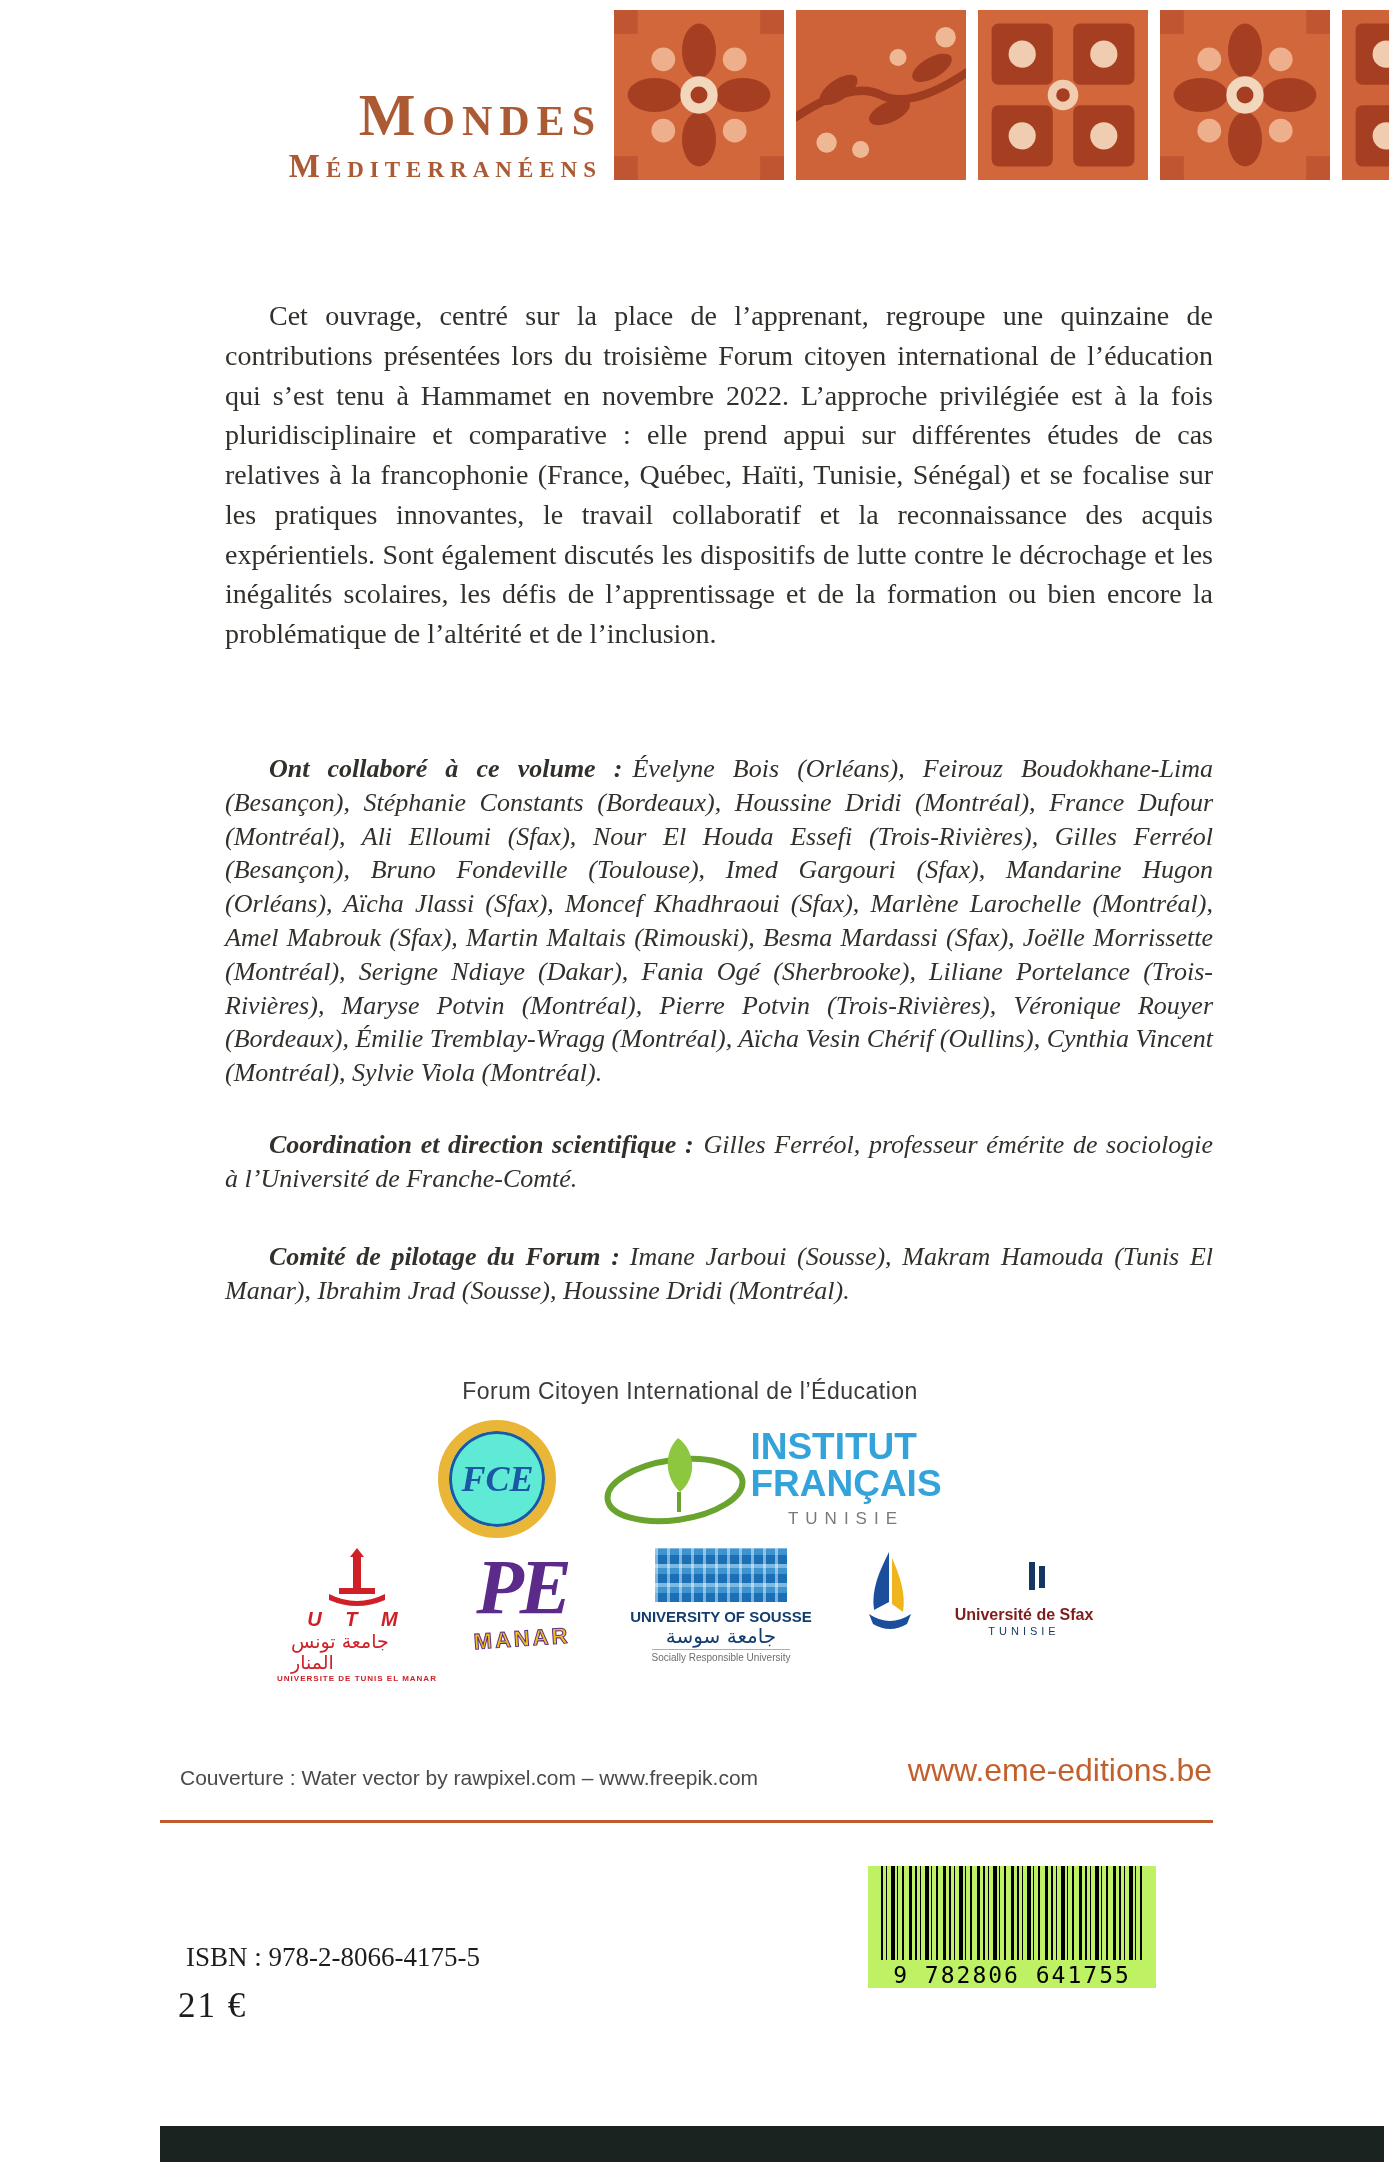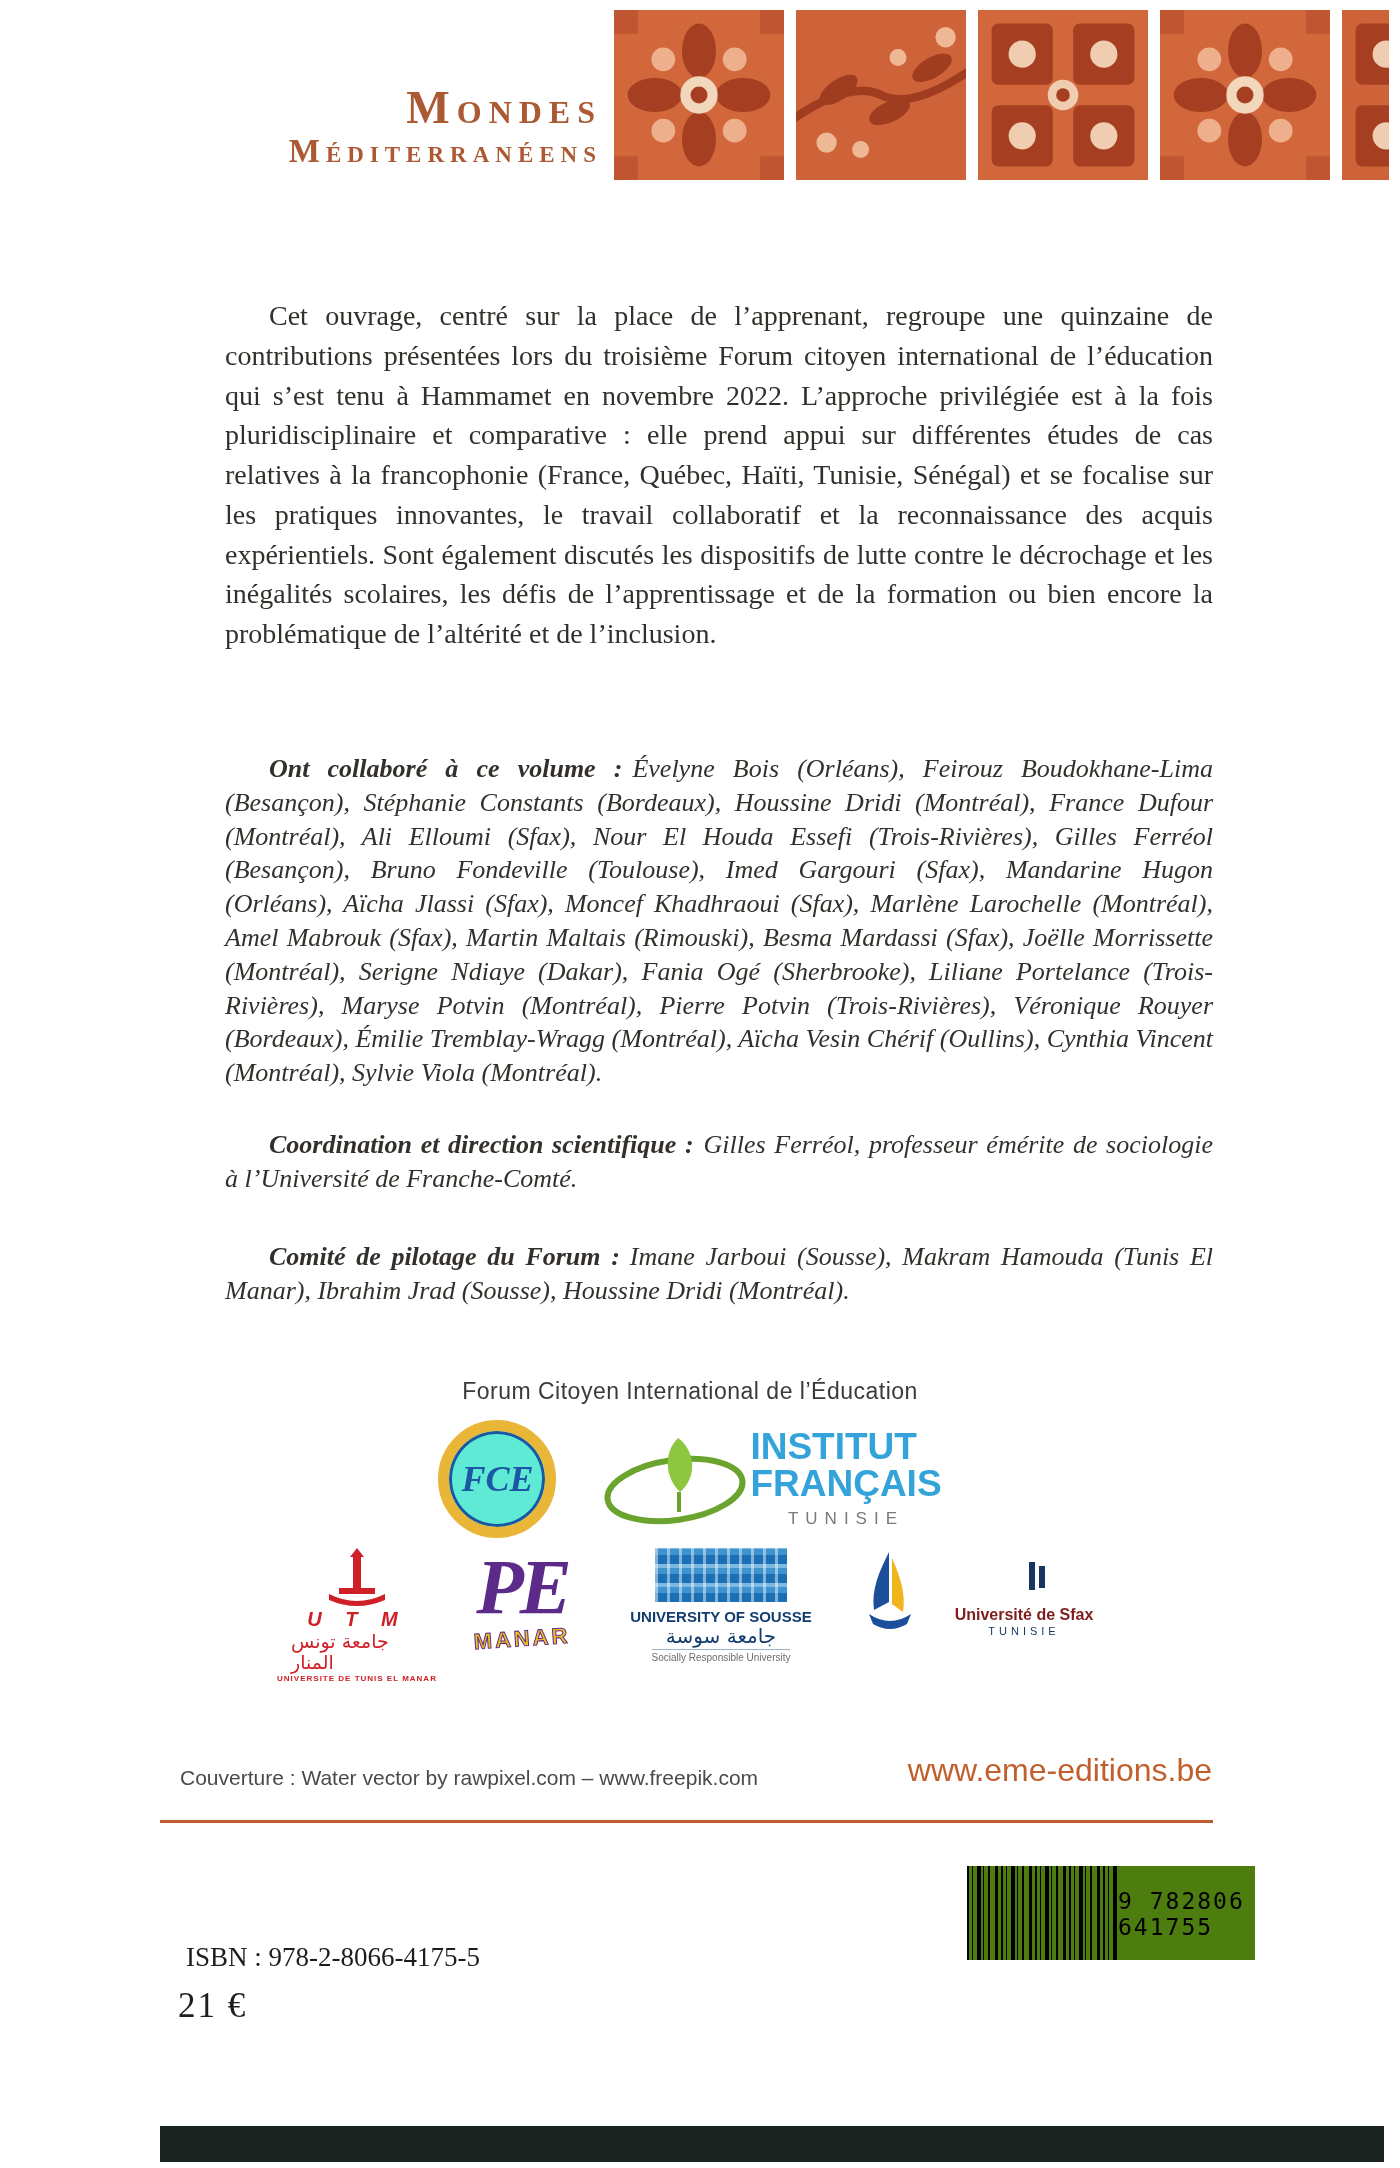--- a/index.html
+++ b/index.html
@@ -10,21 +10,21 @@
     font-family:"Liberation Serif", serif;
     color:#2e2a26;
     overflow:hidden;
   }
 
   
   .collection{
     position:absolute;left:210px;top:84px;width:392px;
     text-align:right;color:#ab5a34;line-height:1.05;
   }
-  .collection .c1{font-size:46px;font-variant:small-caps;letter-spacing:7px;font-weight:bold;text-align:right;}
+  .collection .c1{font-size:60px;font-variant:small-caps;letter-spacing:7px;font-weight:bold;text-align:right;}
   .collection .c2{font-size:33px;font-variant:small-caps;letter-spacing:6px;font-weight:bold;margin-top:2px;}
 
   .tiles{
     position:absolute;left:614px;top:10px;width:775px;height:172px;
     display:flex;gap:12px;overflow:hidden;
   }
   .tile{width:170px;height:170px;flex:0 0 auto;display:block;}
 
   
   .textblock{
@@ -106,22 +106,22 @@
     font-family:"Liberation Sans", sans-serif;font-size:21px;color:#4a4a4a;margin:0;
   }
   .website{
     position:absolute;left:700px;top:1752px;width:512px;text-align:right;
     font-family:"Liberation Sans", sans-serif;font-size:32px;color:#c2602d;margin:0;
   }
   .rule{
     position:absolute;left:160px;top:1820px;width:1053px;height:3px;background:#bd5c2d;
   }
   .barcode{
-    position:absolute;left:967px;top:1866px;width:288px;background:#4d7c0f;
-    display:flex;flex-direction:row;align-items:center;
+    position:absolute;left:868px;top:1866px;width:288px;background:#bef264;
+    display:flex;flex-direction:column;align-items:center;
   }
   .barcode-bars{
     width:262px;height:94px;
     background-image:repeating-linear-gradient(90deg,
       #000 0 2px, transparent 2px 5px,
       #000 5px 6px, transparent 6px 10px,
       #000 10px 14px, transparent 14px 16px,
       #000 16px 17px, transparent 17px 21px,
       #000 21px 23px, transparent 23px 28px,
       #000 28px 31px, transparent 31px 34px);

